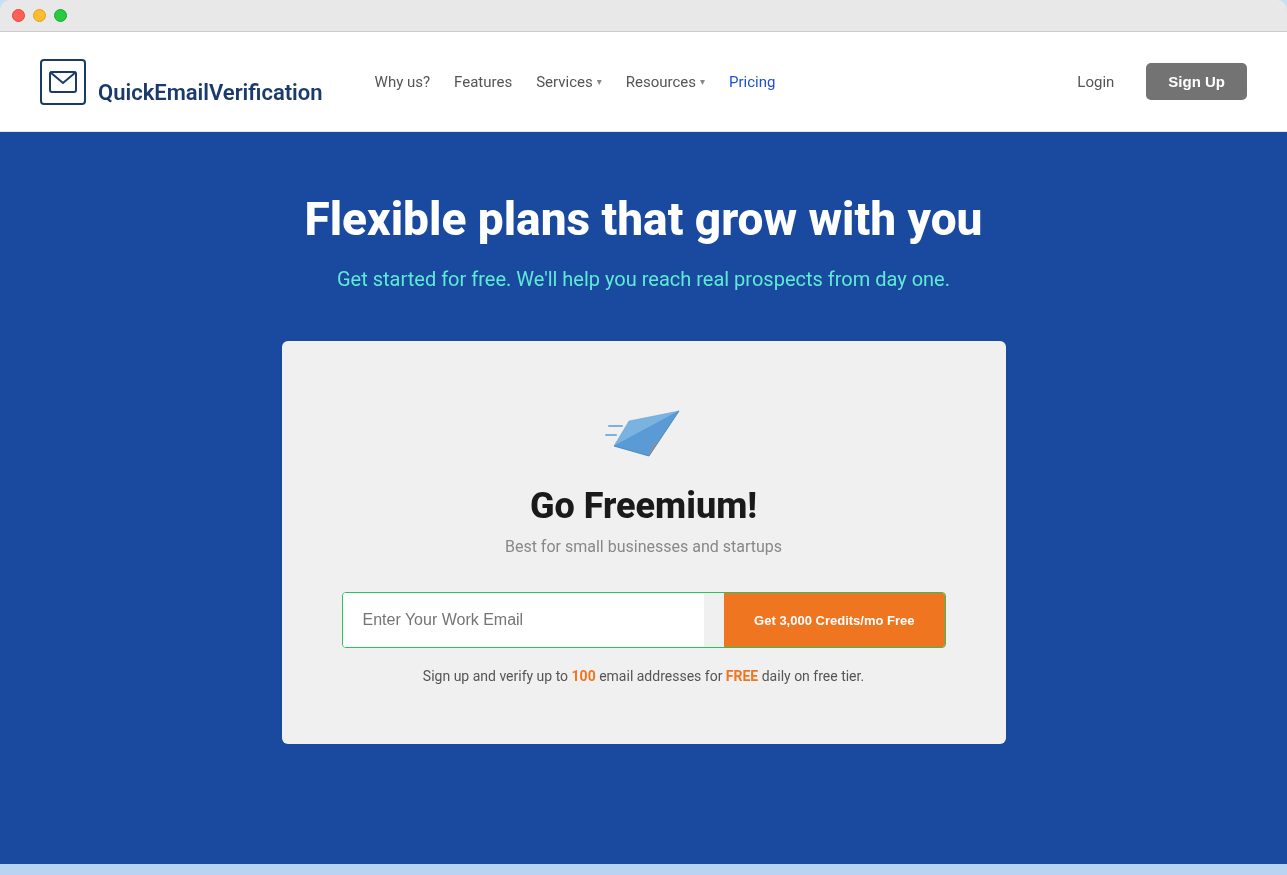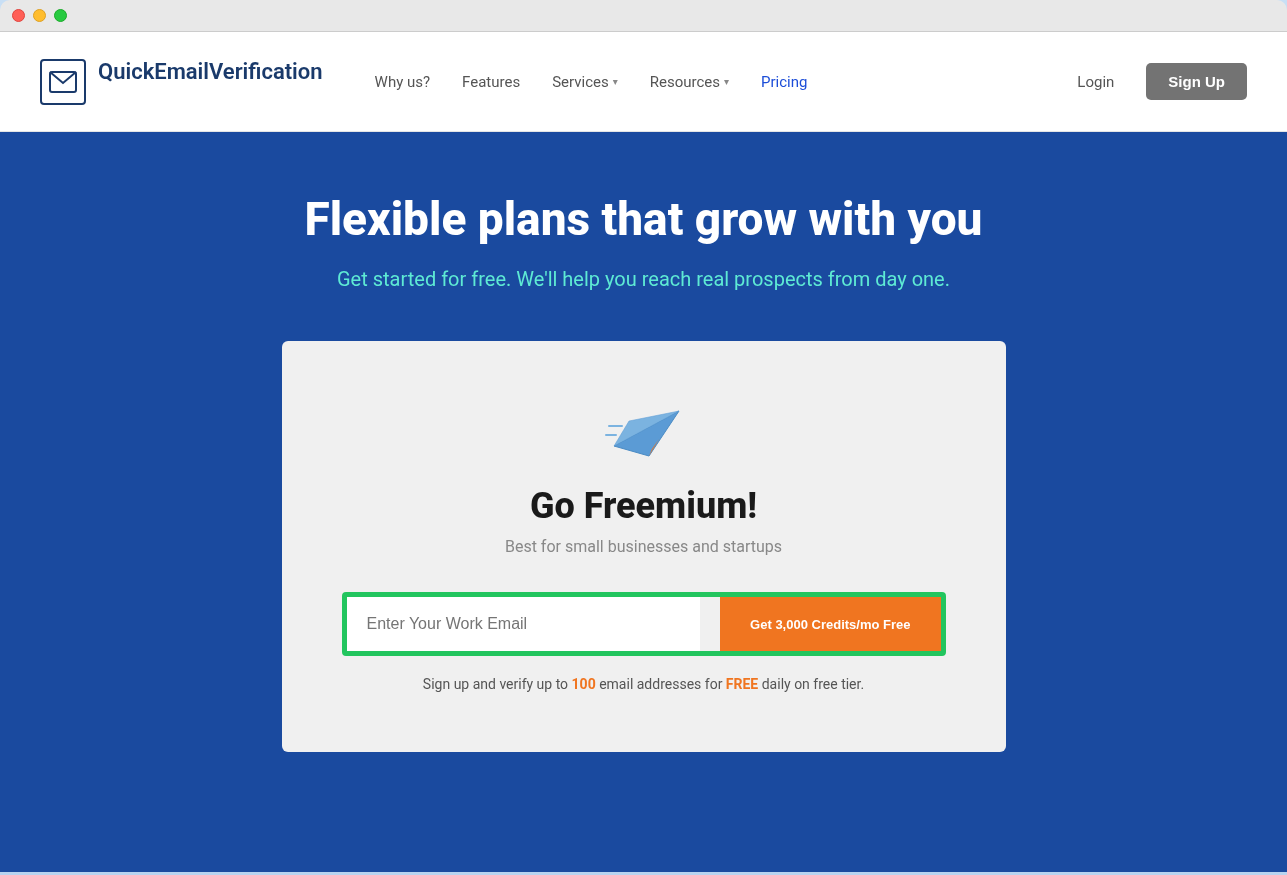--- a/index.html
+++ b/index.html
@@ -44,21 +44,21 @@
       display: flex;
       align-items: center;
       padding: 0 40px;
       border-bottom: 1px solid #e5e5e5;
       position: relative;
       z-index: 10;
     }
 
     .logo-area {
       display: flex;
-      align-items: flex-start;
+      align-items: flex-end;
       gap: 12px;
       text-decoration: none;
       margin-right: 40px;
     }
 
     .logo-icon {
       width: 46px;
       height: 46px;
       border: 2px solid #1a3a6b;
       border-radius: 4px;
@@ -71,21 +71,20 @@
 
     .logo-text {
       font-size: 22px;
       font-weight: 600;
       color: #1a3a6b;
     }
 
     .nav-links {
       display: flex;
       align-items: center;
-      gap: 8px;
       flex: 1;
     }
 
     .nav-link {
       font-size: 15px;
       color: #555;
       text-decoration: none;
       padding: 8px 12px;
       border-radius: 4px;
       cursor: pointer;
@@ -184,21 +183,21 @@
       font-size: 16px;
       color: #888;
       margin-bottom: 36px;
     }
 
     .email-form {
       display: flex;
       width: 100%;
       max-width: 700px;
       margin: 0 auto 20px;
-      border: 5px solid #22c55e;
+      border: 1px solid #22c55e;
       border-radius: 4px;
       overflow: hidden;
       gap: 20px;
     }
 
     .email-input {
       flex: 1;
       padding: 18px 20px;
       font-size: 16px;
       color: #999;

